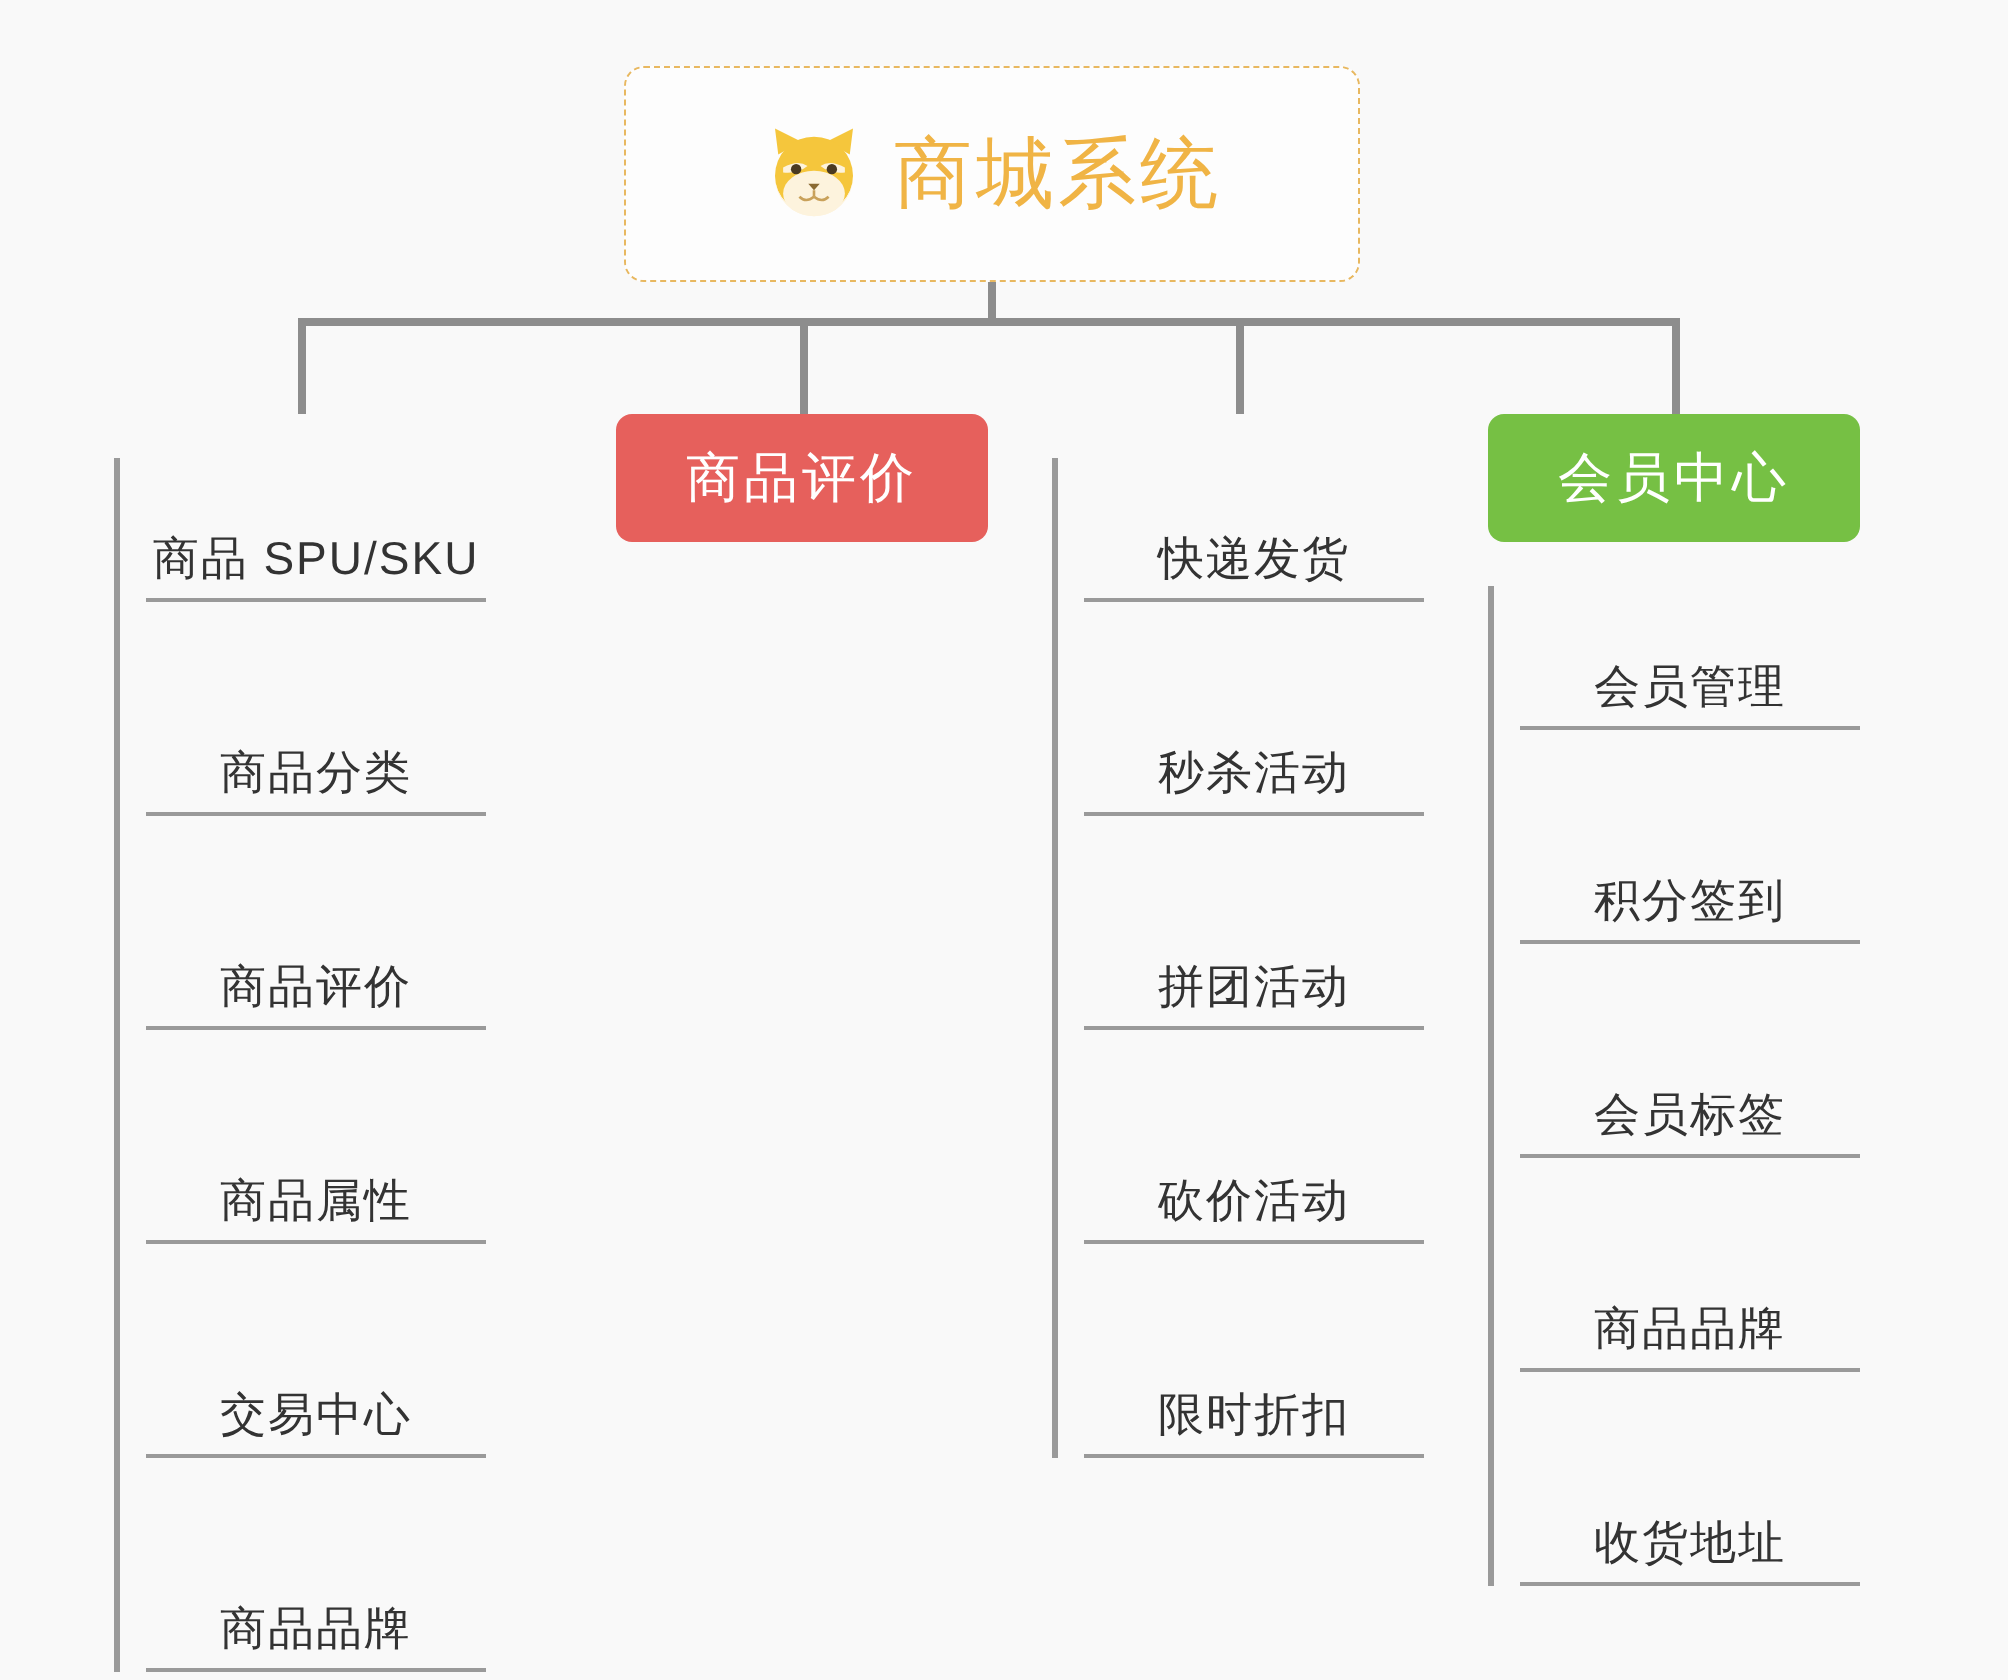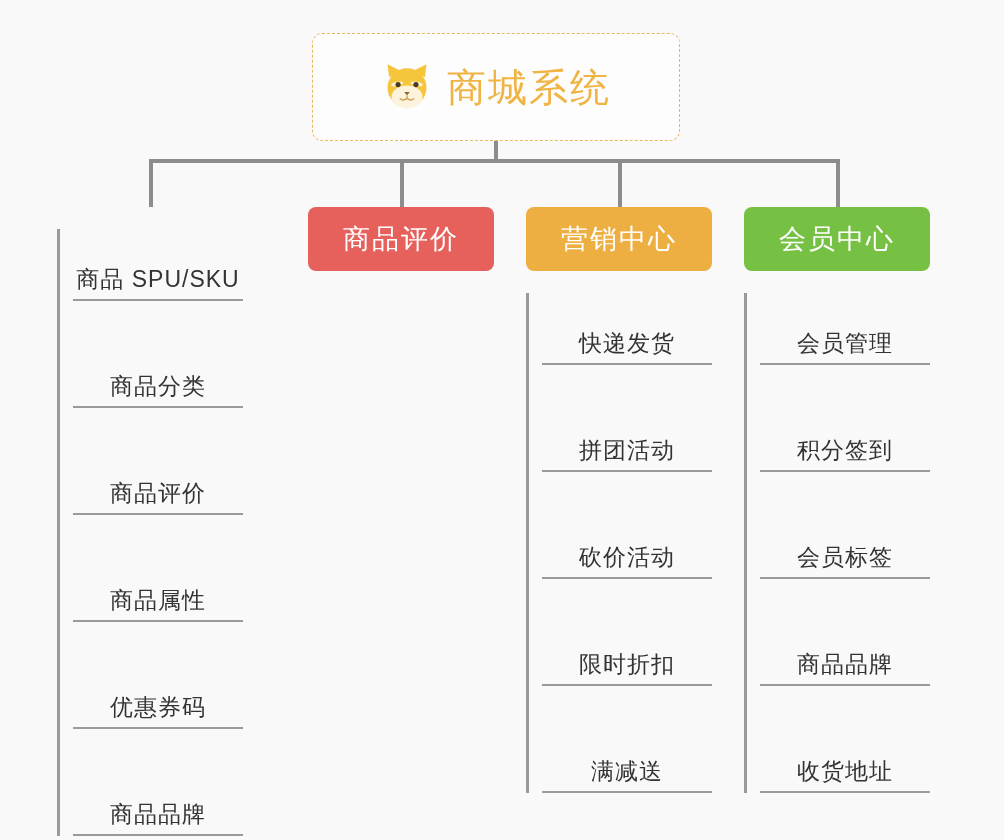--- a/index.html
+++ b/index.html
@@ -158,53 +158,50 @@
       <div class="sub-item">
           <span>商品分类</span>
         </div>
       <div class="sub-item">
           <span>商品评价</span>
         </div>
       <div class="sub-item">
           <span>商品属性</span>
         </div>
       <div class="sub-item">
-          <span>优惠券码</span>
+          <span>交易中心</span>
         </div>
       <div class="sub-item">
           <span>商品品牌</span>
         </div>
     </div>
   </div>
 
   <div class="column" style="left:308px; width:186px;">
     <div class="cat-box" style="background:#e6605c">
       <span>商品评价</span>
     </div>
   </div>
 
   <div class="column" style="left:526px; width:186px;">
-    <div class="cat-box" style="background:#eeaf42">
-      <span>营销中心</span>
-    </div>
     <div class="sub-list">
       <div class="sub-item">
           <span>快递发货</span>
         </div>
       <div class="sub-item">
+          <span>秒杀活动</span>
+        </div>
+      <div class="sub-item">
           <span>拼团活动</span>
         </div>
       <div class="sub-item">
           <span>砍价活动</span>
         </div>
       <div class="sub-item">
           <span>限时折扣</span>
-        </div>
-      <div class="sub-item">
-          <span>满减送</span>
         </div>
     </div>
   </div>
 
   <div class="column" style="left:744px; width:186px;">
     <div class="cat-box" style="background:#76c044">
       <span>会员中心</span>
     </div>
     <div class="sub-list">
       <div class="sub-item">

